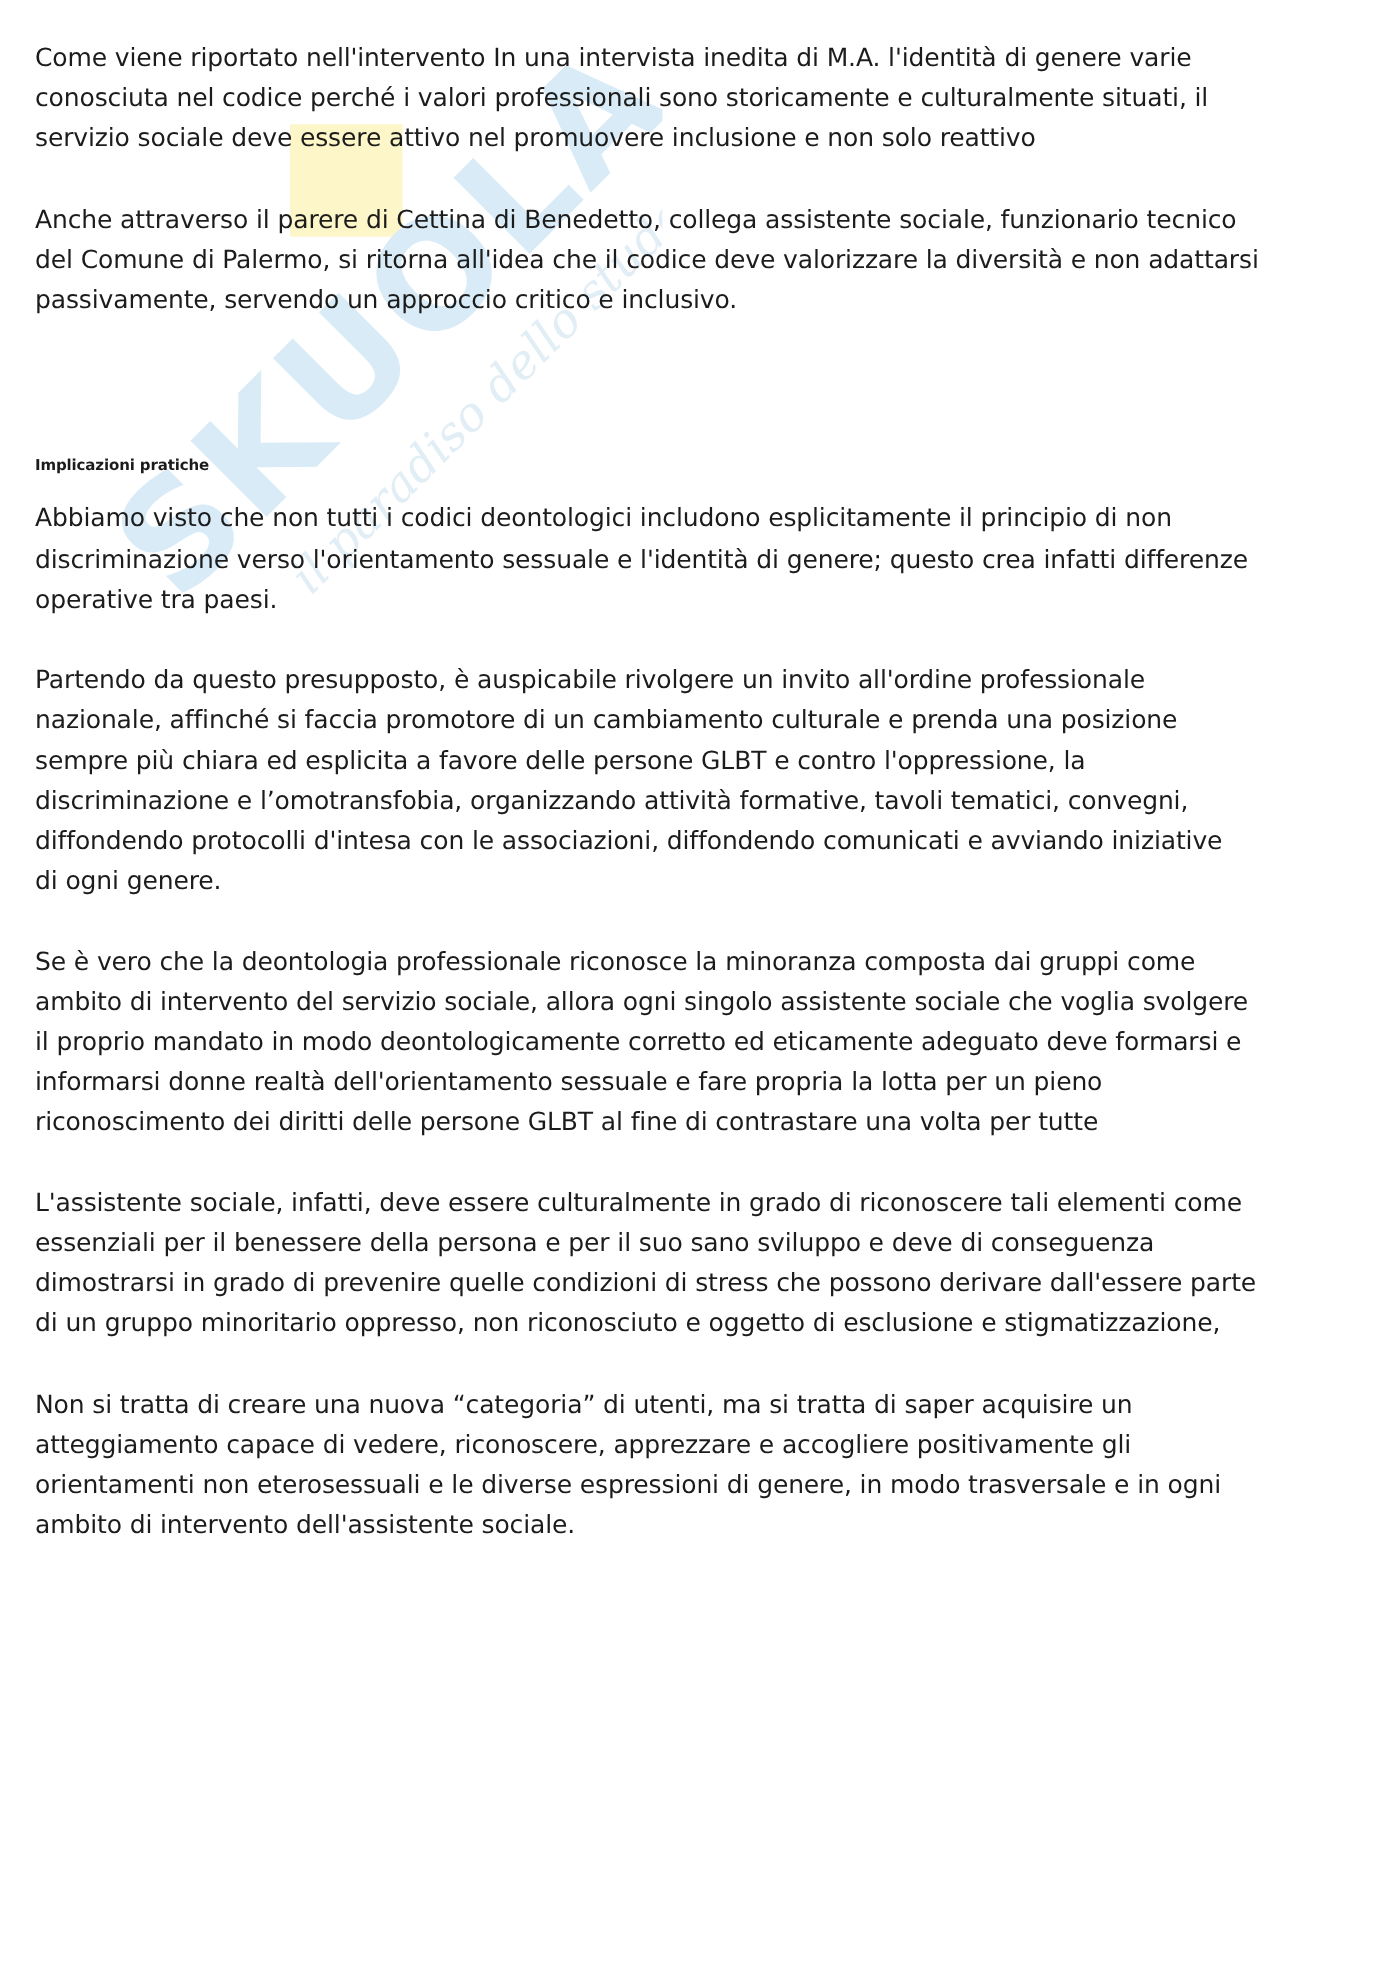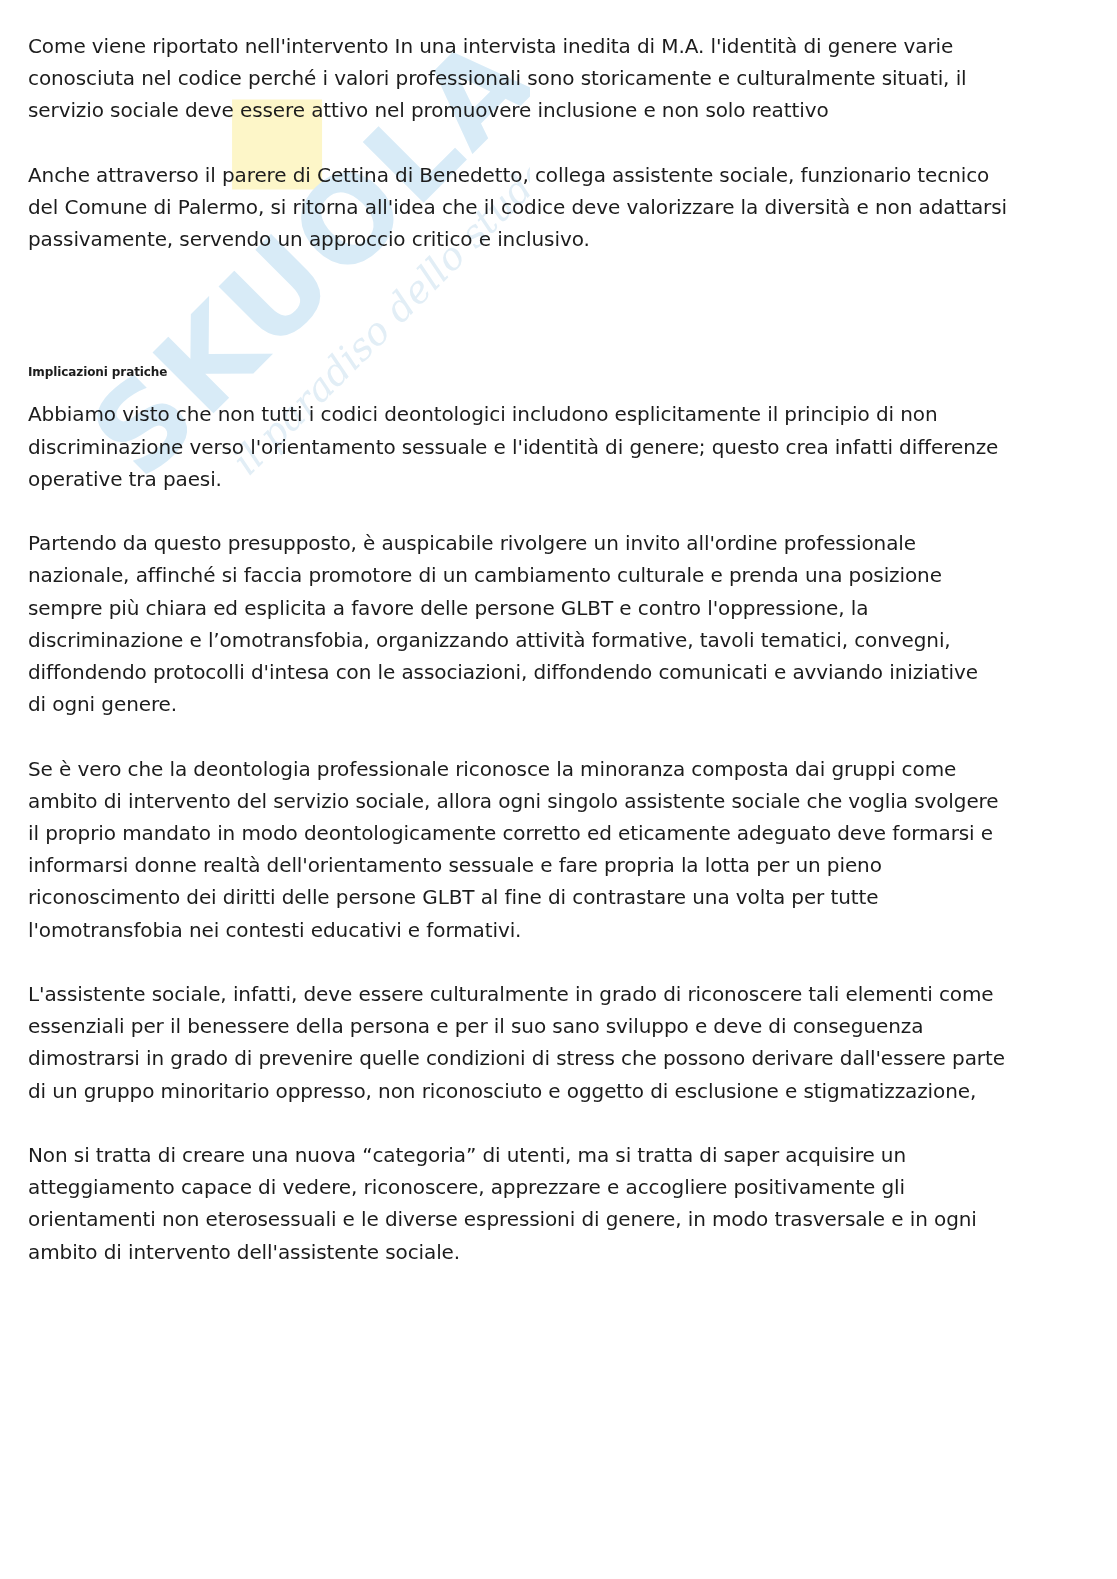--- a/index.html
+++ b/index.html
@@ -70,21 +70,20 @@
       <span class="line">diffondendo protocolli d'intesa con le associazioni, diffondendo comunicati e avviando iniziative</span>
       <span class="line">di ogni genere.</span>
     </p>
 
     <p class="para">
       <span class="line">Se è vero che la deontologia professionale riconosce la minoranza composta dai gruppi come</span>
       <span class="line">ambito di intervento del servizio sociale, allora ogni singolo assistente sociale che voglia svolgere</span>
       <span class="line">il proprio mandato in modo deontologicamente corretto ed eticamente adeguato deve formarsi e</span>
       <span class="line">informarsi donne realtà dell'orientamento sessuale e fare propria la lotta per un pieno</span>
       <span class="line">riconoscimento dei diritti delle persone GLBT al fine di contrastare una volta per tutte</span>
-      <span class="line">l'omotransfobia nei contesti educativi e formativi.</span>
     </p>
 
     <p class="para">
       <span class="line">L'assistente sociale, infatti, deve essere culturalmente in grado di riconoscere tali elementi come</span>
       <span class="line">essenziali per il benessere della persona e per il suo sano sviluppo e deve di conseguenza</span>
       <span class="line">dimostrarsi in grado di prevenire quelle condizioni di stress che possono derivare dall'essere parte</span>
       <span class="line">di un gruppo minoritario oppresso, non riconosciuto e oggetto di esclusione e stigmatizzazione,</span>
     </p>
 
     <p class="para">

